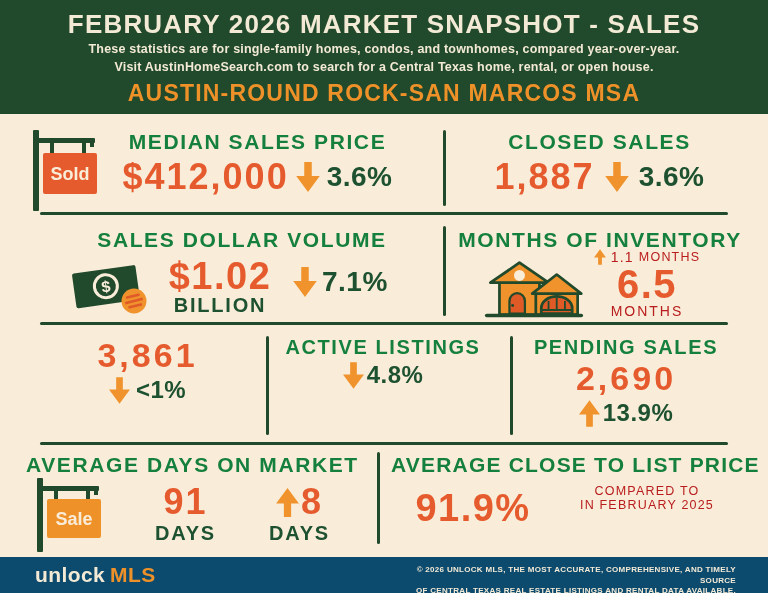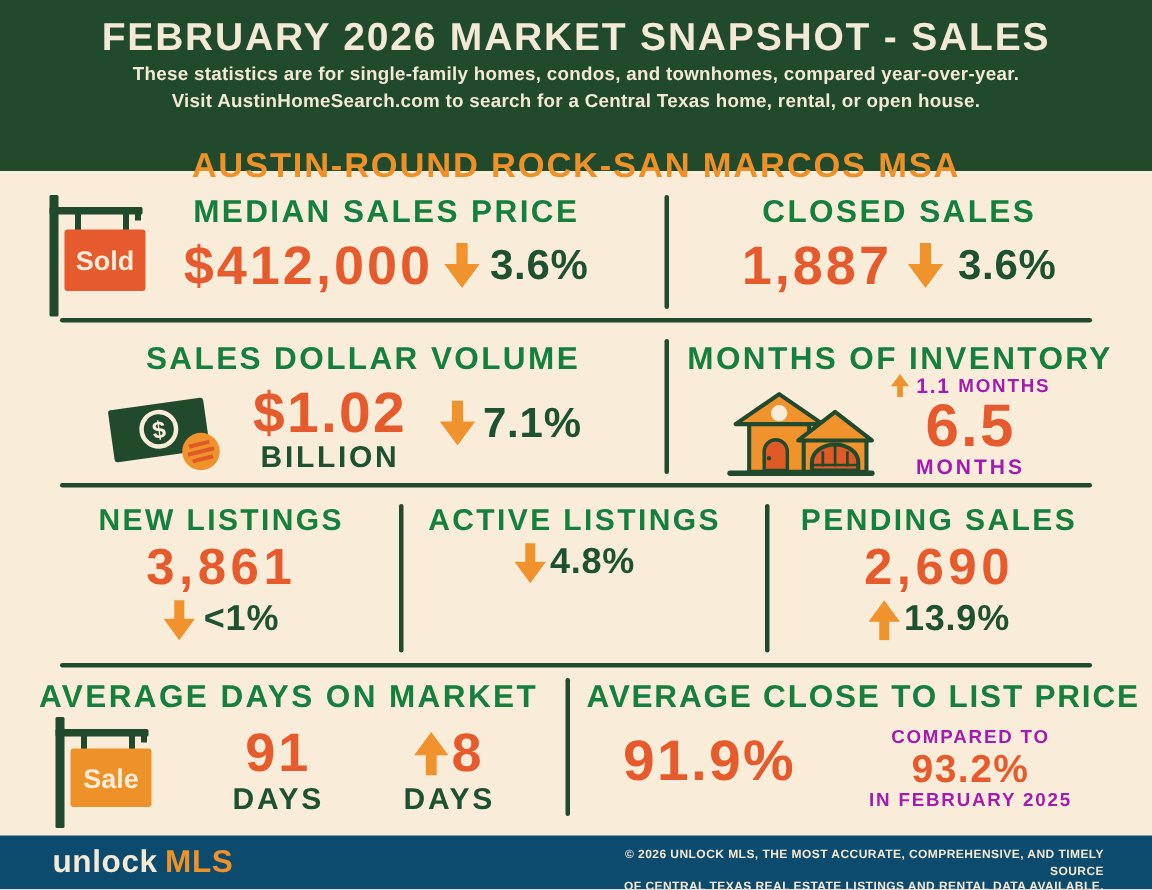--- a/index.html
+++ b/index.html
@@ -10,21 +10,21 @@
     -webkit-font-smoothing:antialiased;
   }
   
   .header {
     position:absolute; left:0; top:0; width:768px; height:114px;
     background:#21492b; text-align:center; color:#f3ead6;
   }
   .title { padding-top:9px; font-size:26px; font-weight:bold; letter-spacing:1.2px; }
   .sub   { font-size:12.5px; font-weight:bold; line-height:18px; letter-spacing:.2px; }
   .sub:first-of-type { margin-top:5px; }
-  .region{ margin-top:21px; font-size:23px; font-weight:bold; color:#ef9129; letter-spacing:1.2px; }
+  .region{ margin-top:4px; font-size:23px; font-weight:bold; color:#ef9129; letter-spacing:1.2px; }
   .footer {
     position:absolute; left:0; top:557px; width:768px; height:36px;
     background:#0c4a6e; color:#f3ead6;
   }
   .brand { position:absolute; left:35px; top:6px; font-size:21px; letter-spacing:.4px; }
   .brand .unlock { font-weight:bold; color:#f3ead6; }
   .brand .mls    { font-weight:bold; color:#ef9129; margin-left:5px; }
   .copyright {
     position:absolute; right:32px; top:8px; width:340px; text-align:right;
     font-size:8px; font-weight:bold; line-height:10.5px; letter-spacing:.3px; color:#f3ead6;
@@ -43,21 +43,21 @@
   .icon { position:absolute; }
   svg text { font-family:"Liberation Sans", sans-serif; font-weight:bold; }
   
   .v36 { font-size:36px; line-height:40px; letter-spacing:2px; }
   .v34 { font-size:34px; line-height:38px; letter-spacing:3px; }
   .v38 { font-size:38px; line-height:36px; letter-spacing:1.5px; }
   .v40 { font-size:40px; line-height:38px; letter-spacing:1.5px; }
   .c28 { font-size:28px; letter-spacing:.5px; }
   .c24 { font-size:24px; letter-spacing:.5px; }
   .u20 { color:#1d5130; font-weight:bold; font-size:20px; letter-spacing:1.8px; }
-  .small-green { color:#a21caf; font-weight:bold; font-size:12.5px; letter-spacing:1.2px; white-space:nowrap; }
+  .small-green { color:#b91c1c; font-weight:normal; font-size:12.5px; letter-spacing:1.2px; white-space:nowrap; }
 </style>
 </head>
 <body>
 
 <div class="poster">
 
   <div class="header">
     <div class="title">FEBRUARY 2026 MARKET SNAPSHOT - SALES</div>
     <div class="sub">These statistics are for single-family homes, condos, and townhomes, compared year-over-year.</div>
     <div class="sub">Visit AustinHomeSearch.com to search for a Central Texas home, rental, or open house.</div>
@@ -153,21 +153,20 @@
       <span class="small-green">MONTHS</span>
     </div>
     <span class="num v40">6.5</span>
     <span class="small-green" style="font-size:14px; letter-spacing:2px;">MONTHS</span>
   </div>
 
   <div class="vdiv" style="left:443px; top:226px; height:90px;"></div>
   <div class="hdiv" style="left:40px; top:322px; width:688px;"></div>
 
   <div class="sec" style="left:40px; top:336px; width:215px;">
-    <div class="label" style="font-size:20px;">NEW LISTINGS</div>
     <span class="num v34">3,861</span>
     <div class="row" style="gap:6px; margin-top:2px;">
       <svg class="arrow" width="21" height="27" viewBox="0 0 22 28">
           <path d="M7.5 0 H14.5 V13 H22 L11 28 L0 13 H7.5 Z"></path>
         </svg>
       <span class="chg c24">&lt;1%</span>
     </div>
   </div>
 
   <div class="sec" style="left:272px; top:336px; width:222px;">
@@ -222,21 +221,20 @@
   </div>
 
   <div class="vdiv" style="left:377px; top:452px; height:92px;"></div>
 
   <div class="label" style="position:absolute; left:391px; top:453px; width:360px; text-align:center; letter-spacing:1.2px;">AVERAGE CLOSE TO LIST PRICE</div>
 
   <span class="num v38" style="position:absolute; left:393px; top:490px; width:160px; text-align:center;">91.9%</span>
 
   <div class="sec" style="left:557px; top:484px; width:180px;">
     <span class="small-green">COMPARED TO</span>
-    <span class="num" style="font-size:26px; line-height:28px; letter-spacing:1px;">93.2%</span>
     <span class="small-green">IN FEBRUARY 2025</span>
   </div>
 
   <div class="footer">
     <div class="brand">
       <span class="unlock">unlock</span><span class="mls">MLS</span>
     </div>
     <div class="copyright">
       <div>© 2026 UNLOCK MLS, THE MOST ACCURATE, COMPREHENSIVE, AND TIMELY SOURCE</div>
       <div>OF CENTRAL TEXAS REAL ESTATE LISTINGS AND RENTAL DATA AVAILABLE.</div>

